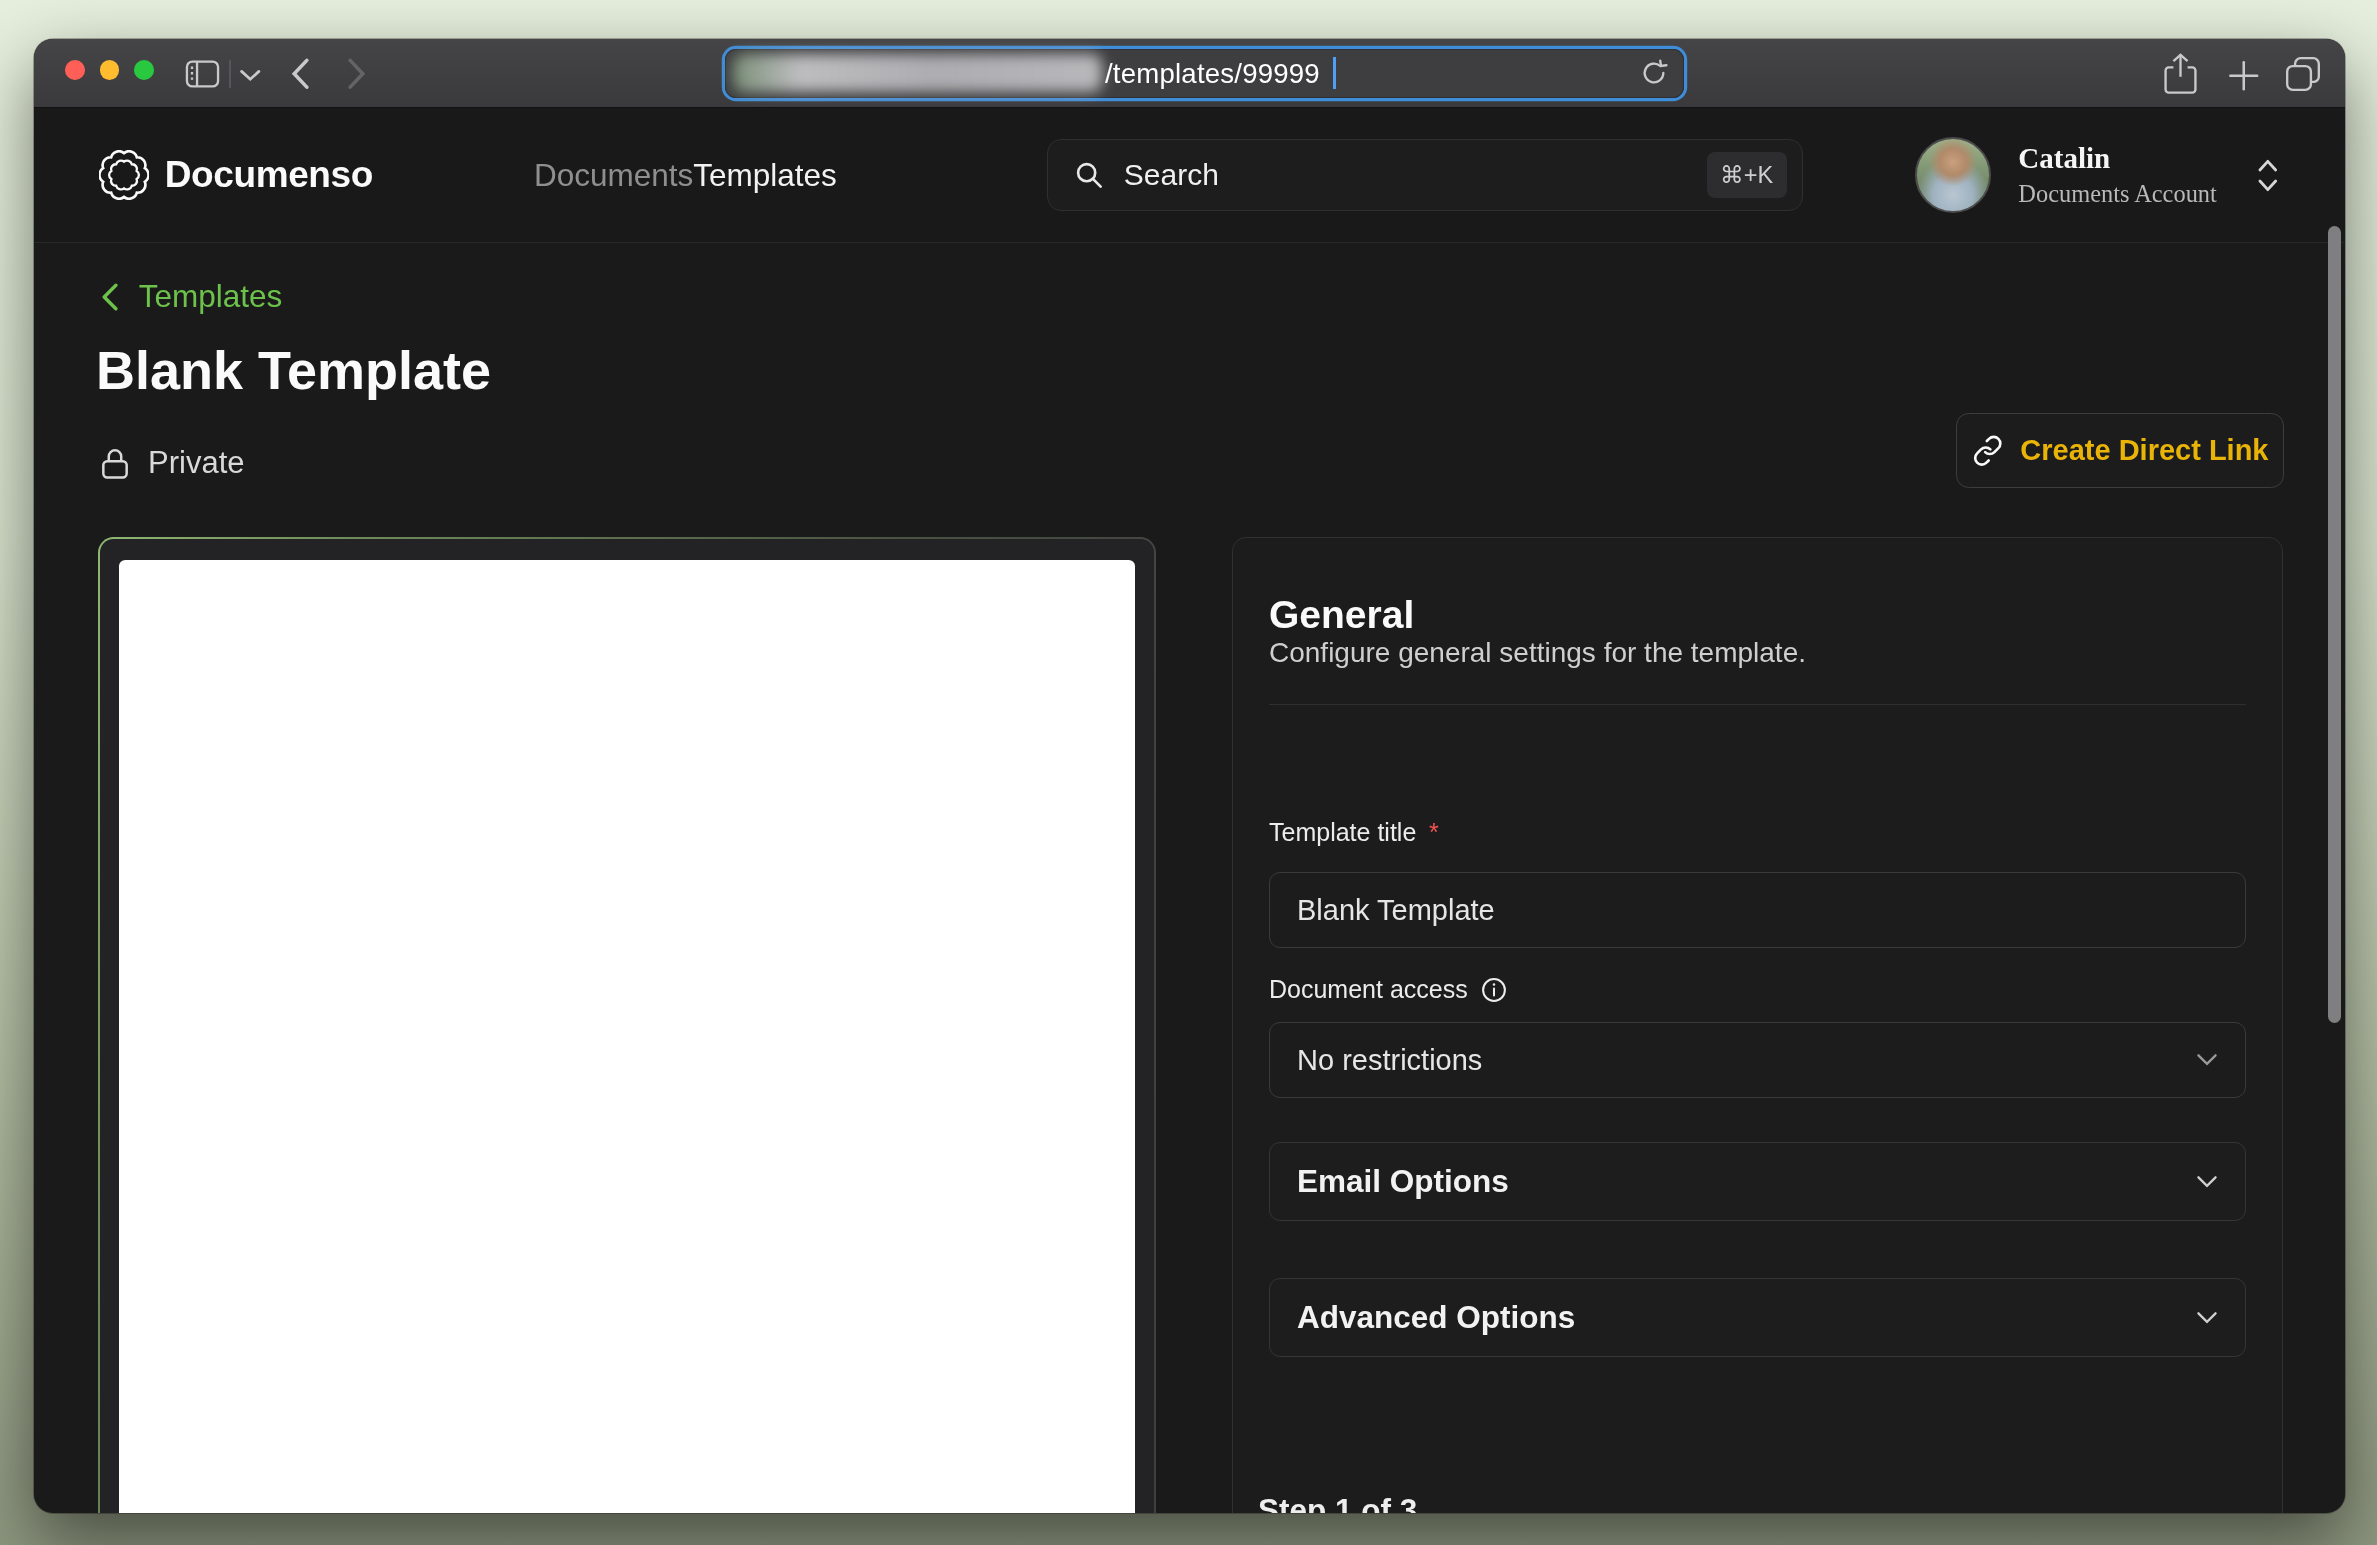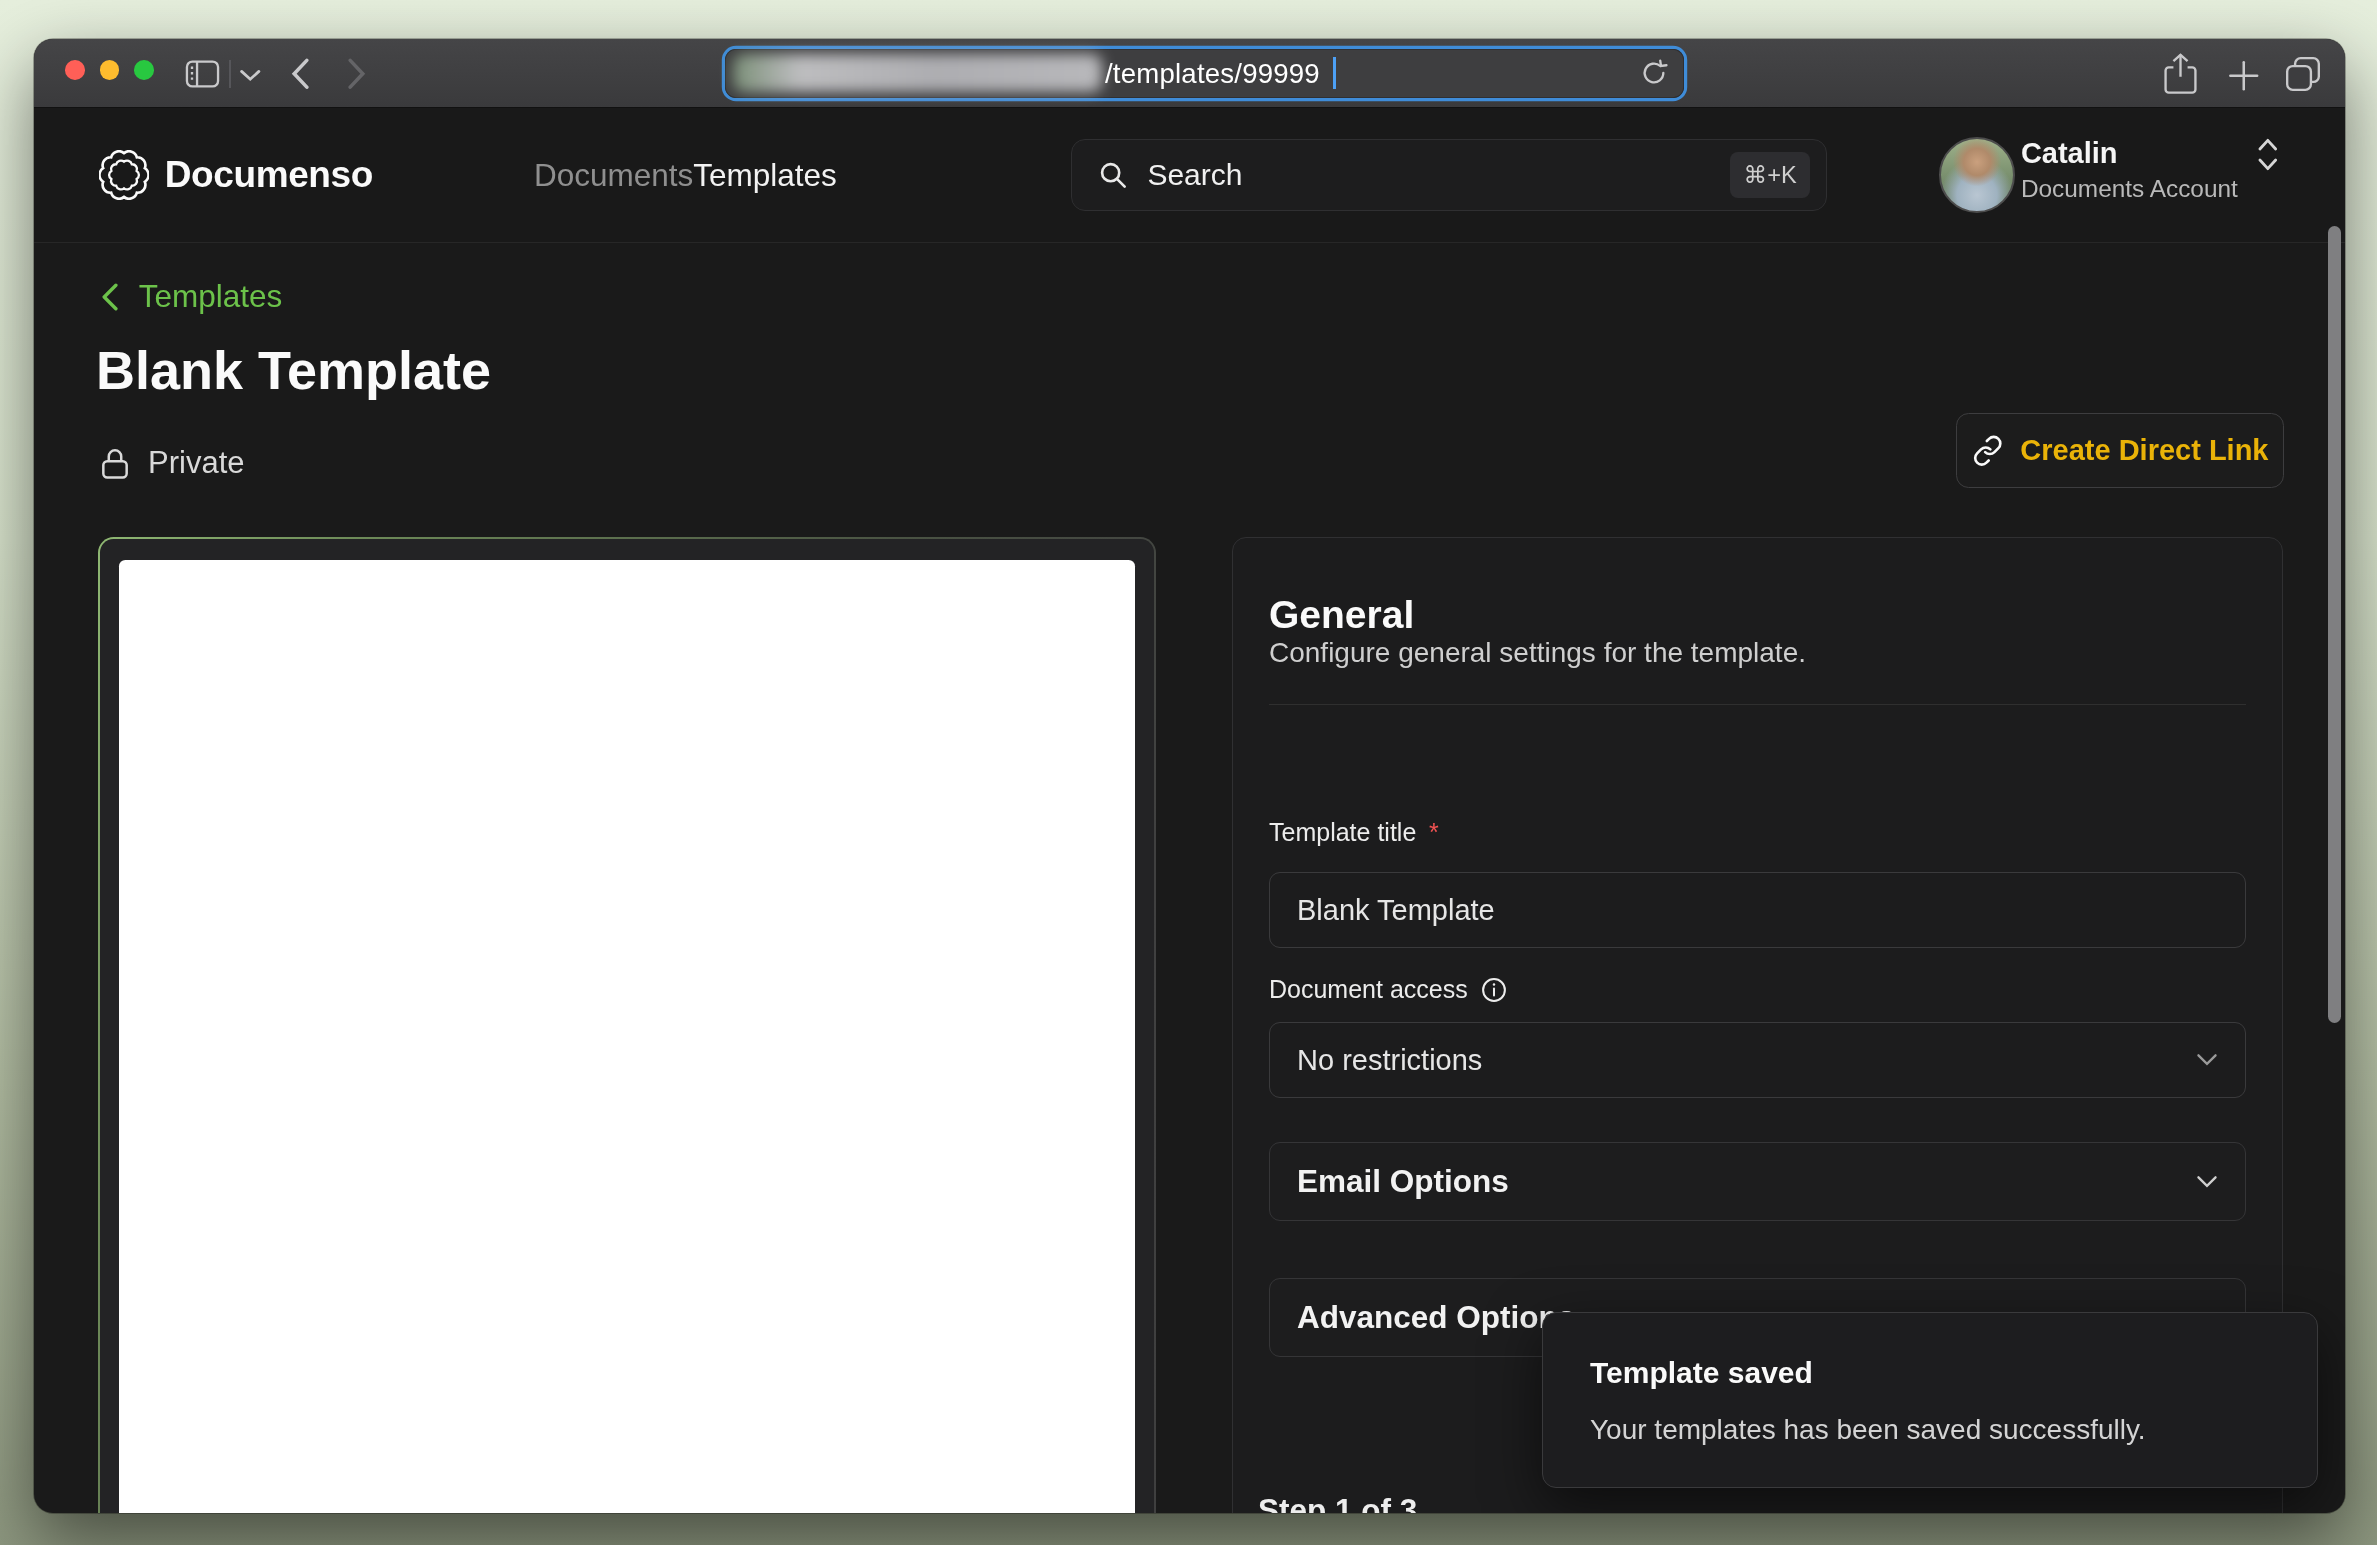--- a/index.html
+++ b/index.html
@@ -52,21 +52,21 @@
   .nav-item { color:#8f8f8f; cursor:pointer; }
   .nav-item.active { color:#f2f2f2; font-weight:500; }
   .search {
     margin-left:auto; width:756px; height:72px; border-radius:14px;
     background:#1d1d1e; border:1.6px solid #2f2f31;
     display:flex; align-items:center; padding:0 15.8px 0 27px; gap:20.5px;
   }
   .search-text { font-size:30px; color:#f0f0f0; }
   .kbd { margin-left:auto; background:#2d2d30; color:#cfcfcf; font-size:23.6px;
          padding:8.7px 13.4px; border-radius:7.9px; }
-  .account { display:flex; margin-left:112px; gap:6px; cursor:pointer; }
+  .account { display:flex; align-items:center; margin-left:112px; gap:27px; cursor:pointer;font-family:Liberation Serif, serif; }
   .avatar {
     width:76px; height:76px; border-radius:50%; border:2.4px solid #4c4c4c;
     background:
       radial-gradient(circle at 50% 32%, #caa07e 0%, #b08a6a 22%, rgba(176,138,106,0) 40%),
       radial-gradient(circle at 50% 78%, #b9c6d2 0%, #9fb2c0 30%, rgba(159,178,192,0) 55%),
       linear-gradient(180deg,#9fb18a 0%,#7e9472 45%,#5d7355 100%);
   }
   .acct-name { font-size:29px; font-weight:600; color:#f5f5f5; line-height:1.15; }
   .acct-type { font-size:24.4px; color:#b9b9b9; margin-top:4.7px; }
   .updown { margin-left:12.6px; }
@@ -297,22 +297,18 @@
       <div class="collapse advanced">
         <span>Advanced Options</span>
         <svg width="22" height="14" viewBox="0 0 28 18" fill="none" stroke="#cfcfcf" stroke-width="3" stroke-linecap="round">
           <polyline points="3,3 14,14 25,3"></polyline>
         </svg>
       </div>
     </section>
 
     <div class="step">Step 1 of 3</div>
 
-    <div class="toast">
-      <div class="toast-title">Template saved</div>
-      <div class="toast-msg">Your templates has been saved successfully.</div>
-    </div>
 
   </main>
 
   <div class="scroll-thumb"></div>
 </div>
 
 
 </body></html>

